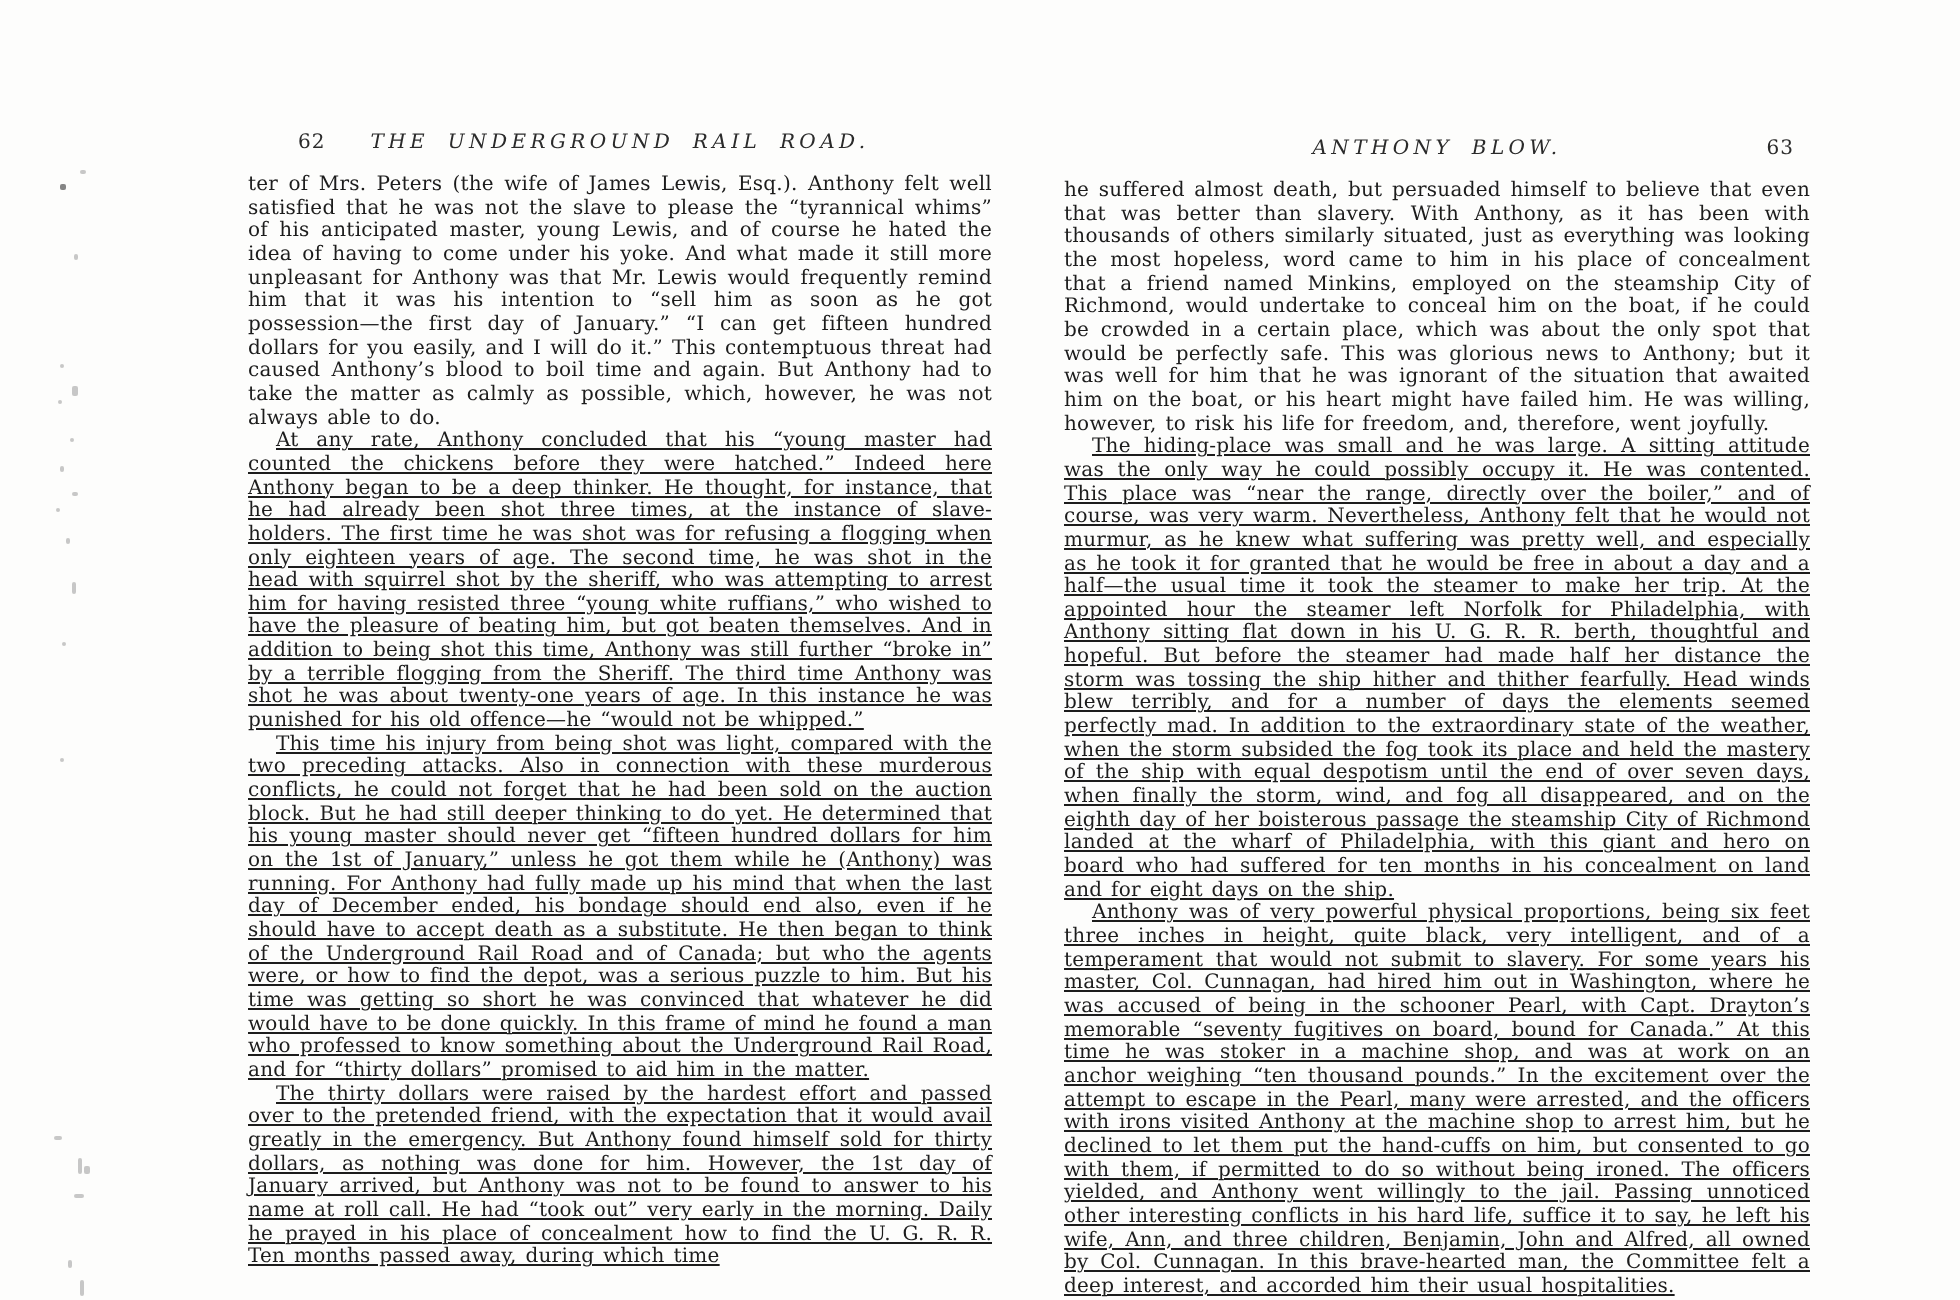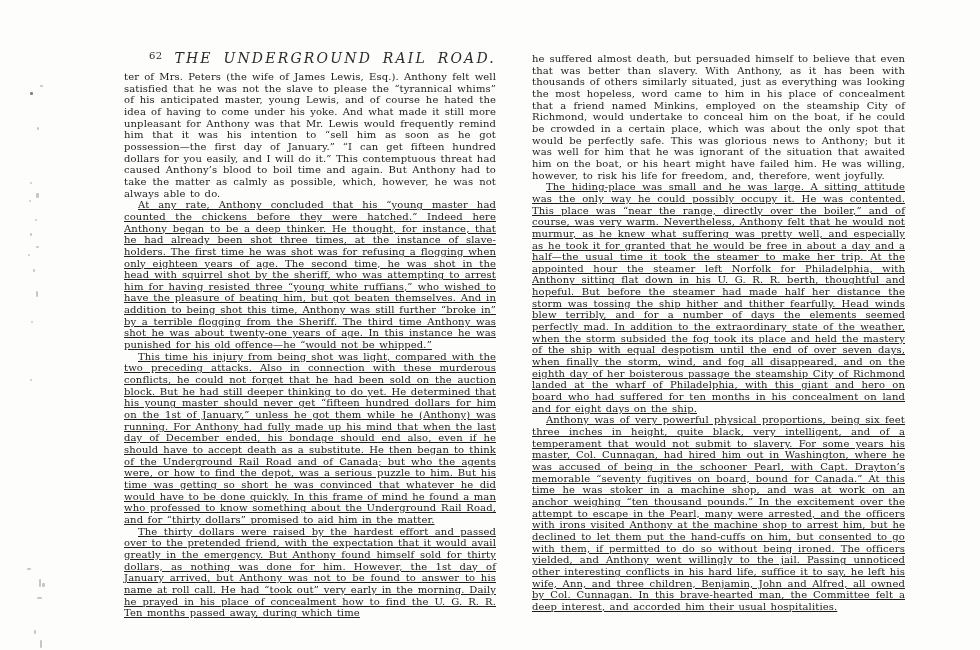--- a/index.html
+++ b/index.html
@@ -23,27 +23,28 @@
   .page-left  { left: 124px; width: 372px; }
   .page-right { left: 532px; width: 373px; top: 53px; }
 
   .page-header {
     position: relative;
     height: 16px;
     margin-bottom: 5px;
   }
   .running-head {
     display: block;
-    text-align: right;
+    text-align: center;
     font-style: italic;
-    font-size: 14px;
+    font-size: 10px;
     letter-spacing: 2.2px;
     word-spacing: 4px;
     color: #2b2b2b;
     white-space: nowrap;
+    margin-top: 16px;
   }
   .folio {
     position: absolute;
     top: 0;
     font-size: 10px;
     font-style: normal;
     letter-spacing: 0.5px;
     color: #2b2b2b;
   }
   .folio-left  { left: 2px; margin-left: 23px; }
@@ -104,20 +105,24 @@
     </div>
     <div class="page-body">
         <p class="para">ter of Mrs. Peters (the wife of James Lewis, Esq.).  Anthony felt well satisfied that he was not the slave to please the “tyrannical whims” of his anticipated master, young Lewis, and of course he hated the idea of having to come under his yoke.  And what made it still more unpleasant for Anthony was that Mr. Lewis would frequently remind him that it was his intention to “sell him as soon as he got possession—the first day of January.”  “I can get fifteen hundred dollars for you easily, and I will do it.”  This contemptuous threat had caused Anthony’s blood to boil time and again.  But Anthony had to take the matter as calmly as possible, which, however, he was not always able to do.</p>
         <p class="para indent">At any rate, Anthony concluded that his “young master had counted the chickens before they were hatched.”  Indeed here Anthony began to be a deep thinker.  He thought, for instance, that he had already been shot three times, at the instance of slave-holders.  The first time he was shot was for refusing a flogging when only eighteen years of age.  The second time, he was shot in the head with squirrel shot by the sheriff, who was attempting to arrest him for having resisted three “young white ruffians,” who wished to have the pleasure of beating him, but got beaten themselves. And in addition to being shot this time, Anthony was still further “broke in” by a terrible flogging from the Sheriff.  The third time Anthony was shot he was about twenty-one years of age.  In this instance he was punished for his old offence—he “would not be whipped.”</p>
         <p class="para indent">This time his injury from being shot was light, compared with the two preceding attacks.  Also in connection with these murderous conflicts, he could not forget that he had been sold on the auction block.  But he had still deeper thinking to do yet.  He determined that his young master should never get “fifteen hundred dollars for him on the 1st of January,” unless he got them while he (Anthony) was running.  For Anthony had fully made up his mind that when the last day of December ended, his bondage should end also, even if he should have to accept death as a substitute.  He then began to think of the Underground Rail Road and of Canada; but who the agents were, or how to find the depot, was a serious puzzle to him.  But his time was getting so short he was convinced that whatever he did would have to be done quickly.  In this frame of mind he found a man who professed to know something about the Underground Rail Road, and for “thirty dollars” promised to aid him in the matter.</p>
         <p class="para indent">The thirty dollars were raised by the hardest effort and passed over to the pretended friend, with the expectation that it would avail greatly in the emergency.  But Anthony found himself sold for thirty dollars, as nothing was done for him.  However, the 1st day of January arrived, but Anthony was not to be found to answer to his name at roll call.  He had “took out” very early in the morning.  Daily he prayed in his place of concealment how to find the U. G. R. R.  Ten months passed away, during which time</p>
       </div>
   </div>
 
   <div class="page page-right">
+    <div class="page-header">
+      <span class="running-head">ANTHONY BLOW.</span>
+      <span class="folio folio-right">63</span>
+    </div>
     <div class="page-body">
         <p class="para">he suffered almost death, but persuaded himself to believe that even that was better than slavery.  With Anthony, as it has been with thousands of others similarly situated, just as everything was looking the most hopeless, word came to him in his place of concealment that a friend named Minkins, employed on the steamship City of Richmond, would undertake to conceal him on the boat, if he could be crowded in a certain place, which was about the only spot that would be perfectly safe.  This was glorious news to Anthony; but it was well for him that he was ignorant of the situation that awaited him on the boat, or his heart might have failed him.  He was willing, however, to risk his life for freedom, and, therefore, went joyfully.</p>
         <p class="para indent">The hiding-place was small and he was large.  A sitting attitude was the only way he could possibly occupy it.  He was contented.  This place was “near the range, directly over the boiler,” and of course, was very warm. Nevertheless, Anthony felt that he would not murmur, as he knew what suffering was pretty well, and especially as he took it for granted that he would be free in about a day and a half—the usual time it took the steamer to make her trip.  At the appointed hour the steamer left Norfolk for Philadelphia, with Anthony sitting flat down in his U. G. R. R. berth, thoughtful and hopeful.  But before the steamer had made half her distance the storm was tossing the ship hither and thither fearfully.  Head winds blew terribly, and for a number of days the elements seemed perfectly mad.  In addition to the extraordinary state of the weather, when the storm subsided the fog took its place and held the mastery of the ship with equal despotism until the end of over seven days, when finally the storm, wind, and fog all disappeared, and on the eighth day of her boisterous passage the steamship City of Richmond landed at the wharf of Philadelphia, with this giant and hero on board who had suffered for ten months in his concealment on land and for eight days on the ship.</p>
         <p class="para indent">Anthony was of very powerful physical proportions, being six feet three inches in height, quite black, very intelligent, and of a temperament that would not submit to slavery.  For some years his master, Col. Cunnagan, had hired him out in Washington, where he was accused of being in the schooner Pearl, with Capt. Drayton’s memorable “seventy fugitives on board, bound for Canada.”  At this time he was stoker in a machine shop, and was at work on an anchor weighing “ten thousand pounds.”  In the excitement over the attempt to escape in the Pearl, many were arrested, and the officers with irons visited Anthony at the machine shop to arrest him, but he declined to let them put the hand-cuffs on him, but consented to go with them, if permitted to do so without being ironed.  The officers yielded, and Anthony went willingly to the jail.  Passing unnoticed other interesting conflicts in his hard life, suffice it to say, he left his wife, Ann, and three children, Benjamin, John and Alfred, all owned by Col. Cunnagan.  In this brave-hearted man, the Committee felt a deep interest, and accorded him their usual hospitalities.</p>
       </div>
   </div>
 
 </div>
 
 </body></html>

